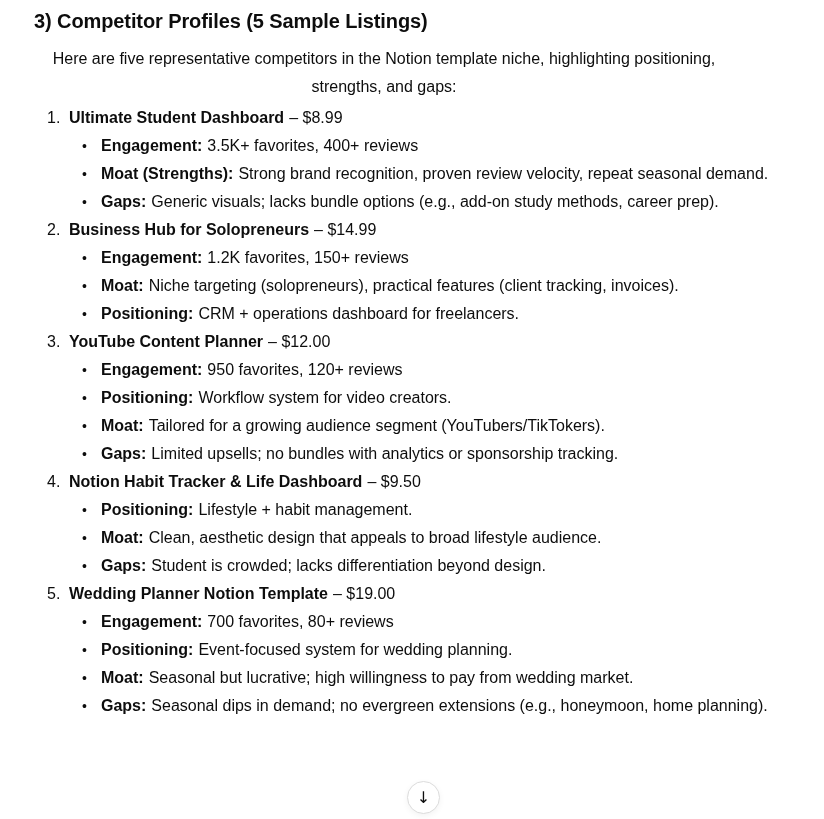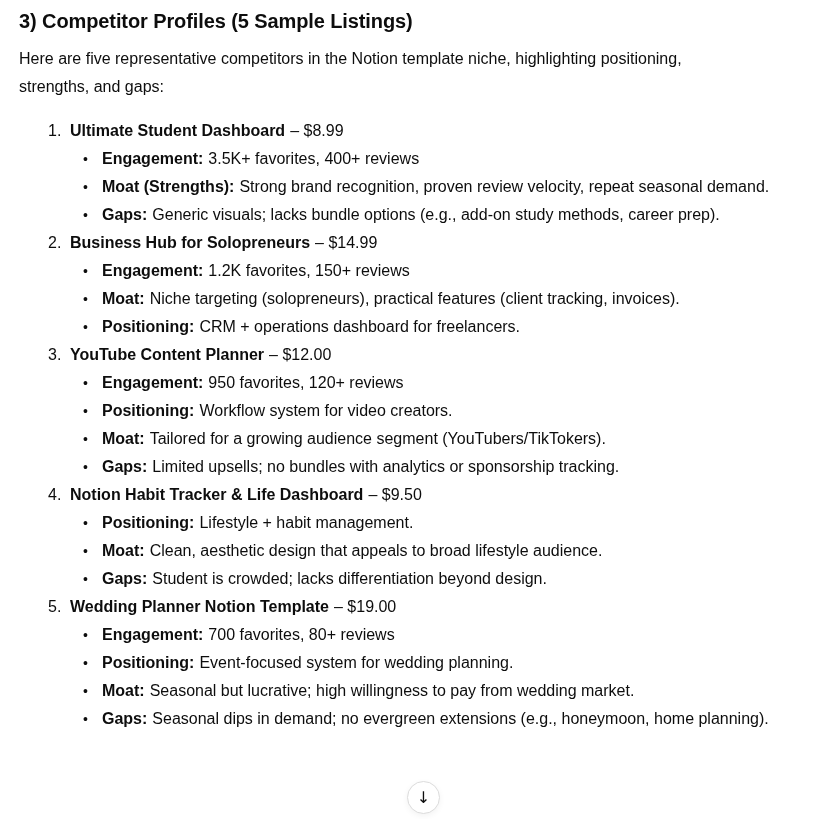--- a/index.html
+++ b/index.html
@@ -8,37 +8,38 @@
     width: 824px;
     height: 819px;
     position: relative;
     overflow: hidden;
     background: #ffffff;
     color: #0d0d0d;
     font-family: "Liberation Sans", sans-serif;
     font-size: 16px;
   }
   .content {
-    padding: 6px 30px 0 19px;
+    padding: 6px 30px 0 34px;
   }
   h3.heading {
     margin: 0;
     font-size: 20px;
     line-height: 30px;
     font-weight: 700;
     letter-spacing: -0.1px;
   }
   p.intro {
     margin: 9px 0 3px 0;
     line-height: 28px;
     max-width: 700px;
+    text-align: center;
   }
   ol.comps {
     list-style: none;
-    margin: 16px;
+    margin: 0;
     padding: 0;
   }
   ol.comps > li { margin: 0; padding: 0; }
   .comp-head { line-height: 28px; }
   .num {
     display: inline-block;
     width: 22px;
     margin-left: 13px;
     font-weight: 400;
   }

